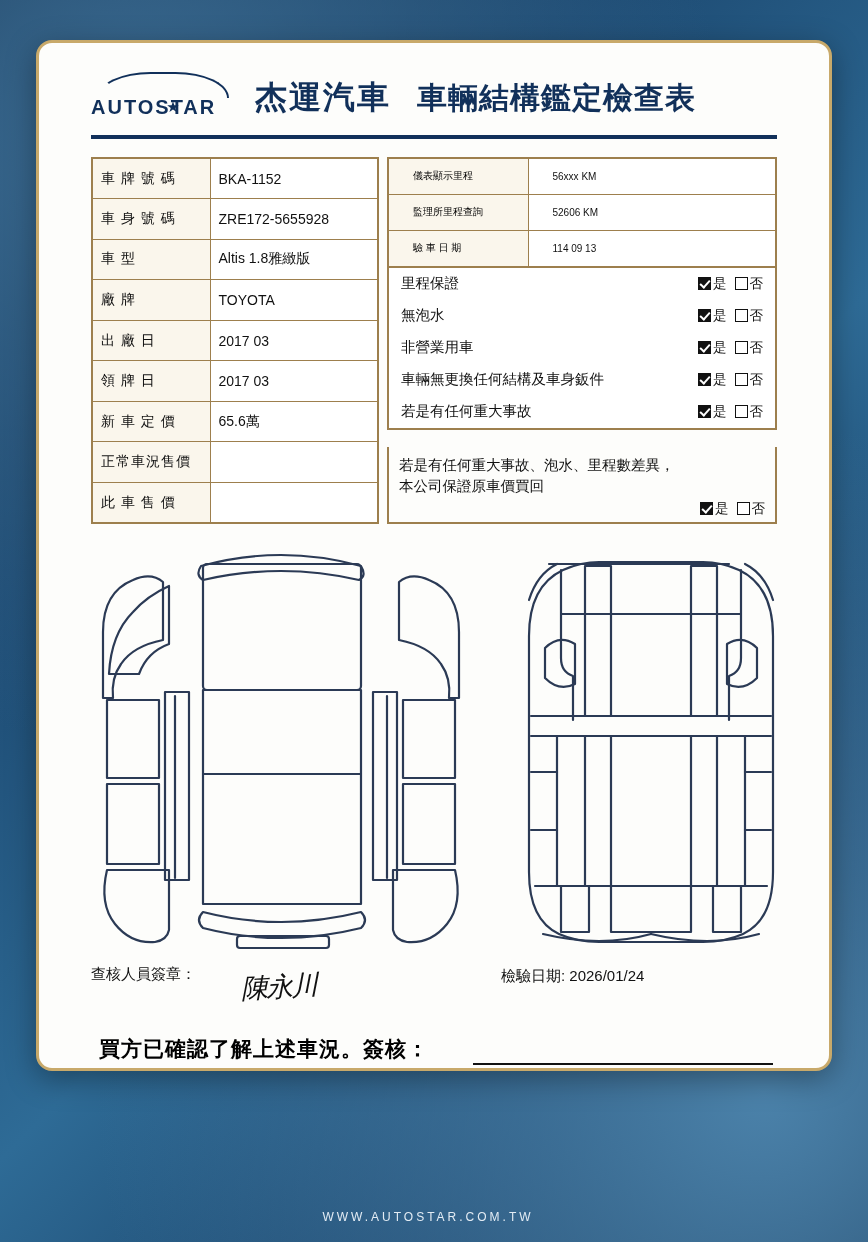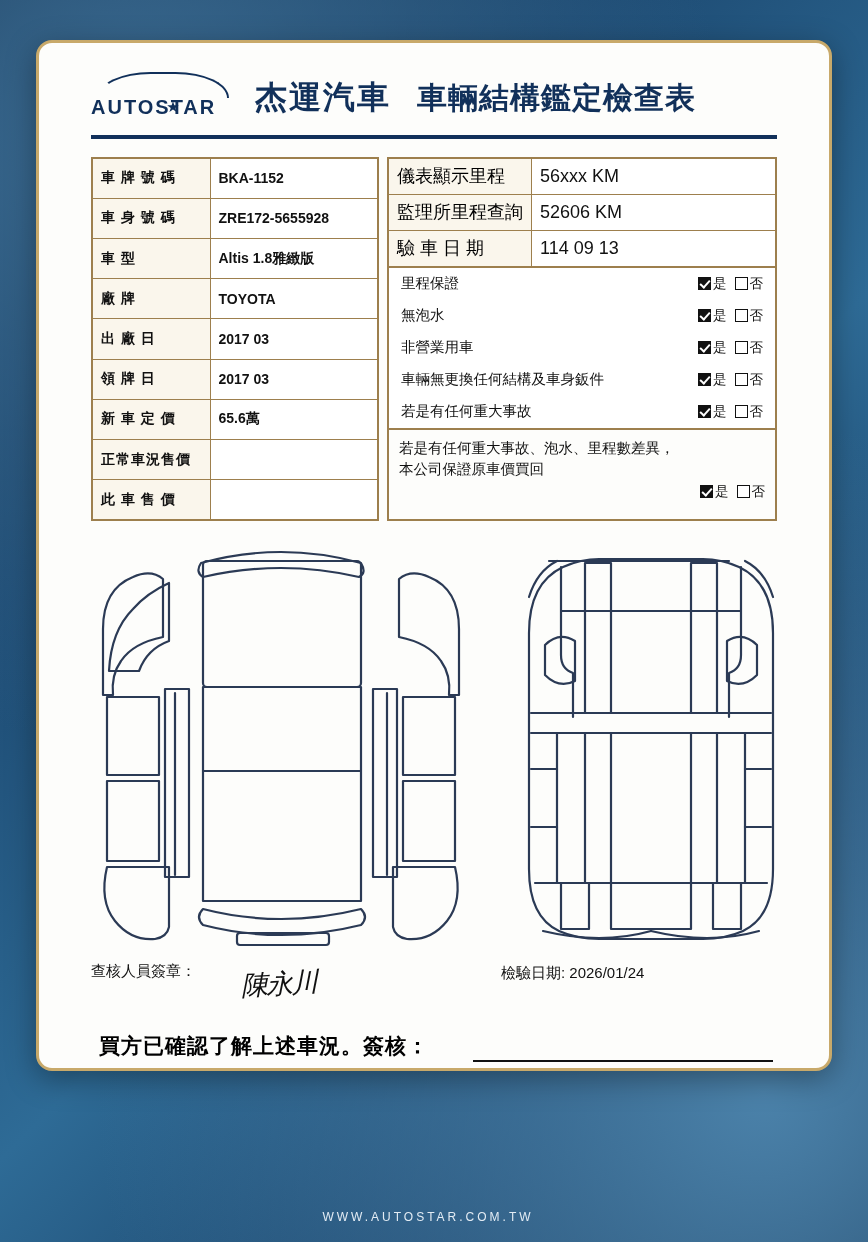--- a/index.html
+++ b/index.html
@@ -81,21 +81,21 @@
     position: relative;
     margin: 18px 52px 0 52px;
     display: flex;
     gap: 8px;
   }
   .tbl {
     border: 2px solid #9d7f4d;
     border-collapse: collapse;
     background: #fff;
   }
-  .tbl-left { width: 330px; font-weight: bold; }
+  .tbl-left { width: 330px; }
   .tbl td {
     border: 1px solid #9d7f4d;
     font-size: 14px;
     color: #111;
     padding: 4px 8px;
     height: 36px;
     vertical-align: middle;
   }
   .lbl {
     background: #faf6ec;
@@ -134,29 +134,30 @@
     left: 2.5px; top: 0px;
     width: 4px; height: 8px;
     border: solid #fff;
     border-width: 0 2px 2px 0;
     transform: rotate(42deg);
   }
   .note-box {
     border: 2px solid #9d7f4d;
     border-top: none;
     width: 390px;
-    padding: 8px 10px 18px 10px;
+    padding: 8px 10px 4px 10px;
     font-size: 14.5px;
     color: #111;
     line-height: 1.45;
+    margin-top: 17px;
   }
   .note-chk { display: flex; justify-content: flex-end; margin-top: 2px; }
   .right-stack { display: flex; flex-direction: column; }
   .right-top { border: 2px solid #9d7f4d; border-bottom: none; border-collapse: collapse; width: 390px; background:#fff;}
-  .right-top td { border: 1px solid #9d7f4d; height: 36px; font-size: 18px; padding: 4px 8px; }
+  .right-top td { border: 1px solid #9d7f4d; height: 36px; font-size: 10px; padding: 4px 24px; }
   .right-top tr:first-child td { border-top: none; }
   .chk-wrap { border: 2px solid #9d7f4d; border-top: 1px solid #9d7f4d; width: 390px; background:#fff; }
   
   .diagrams {
     position: relative;
     margin: 16px 52px 0 52px;
     height: 415px;
   }
   .diagrams svg { display: block; }
   

